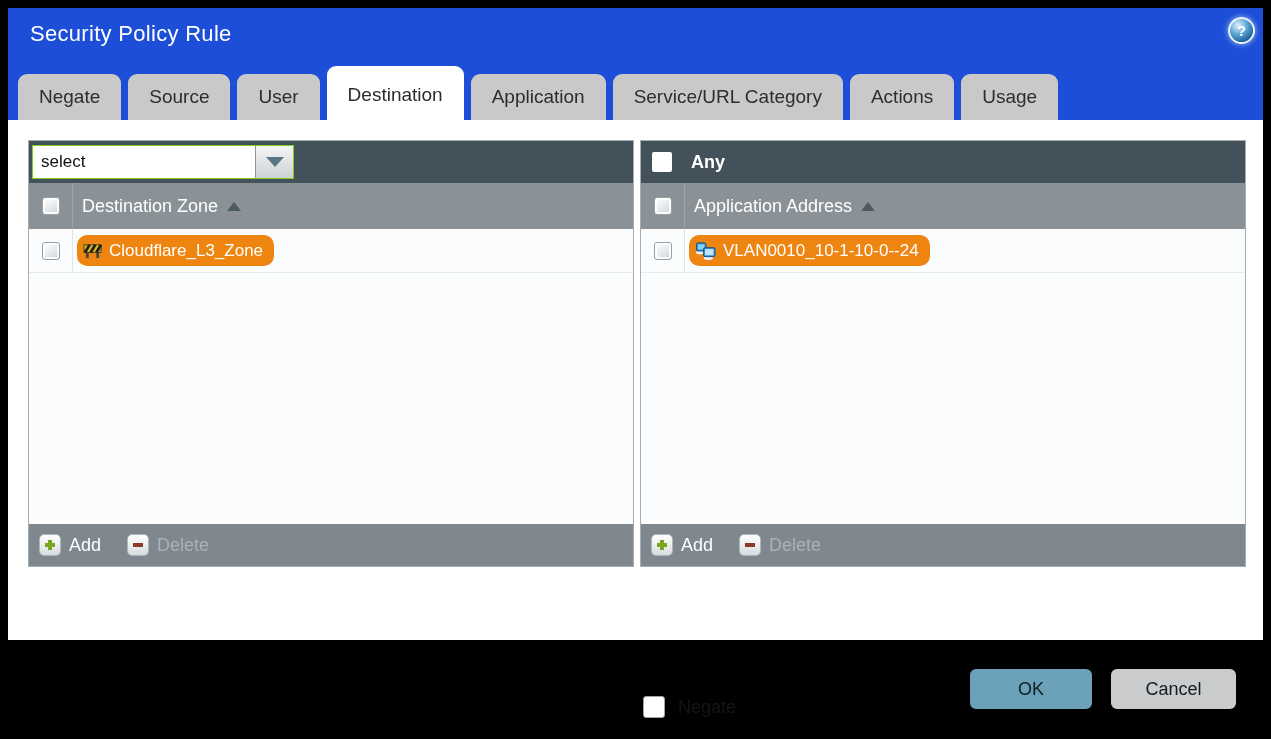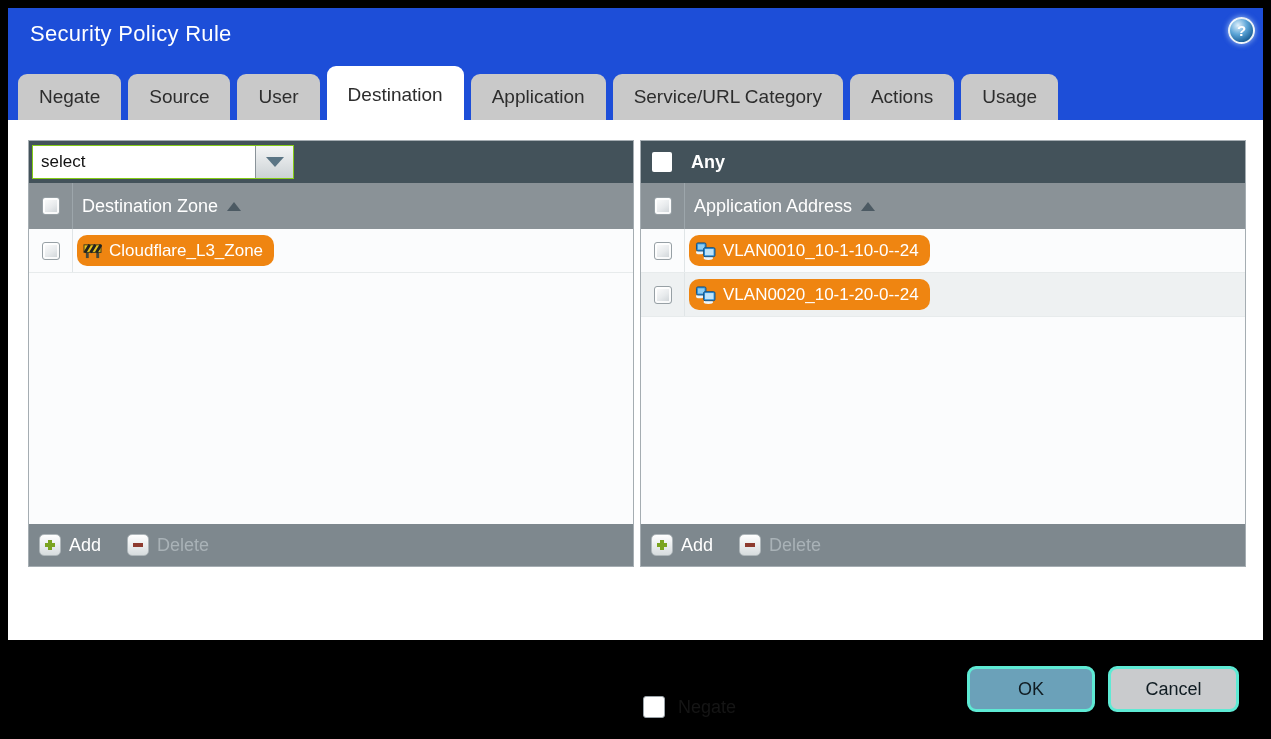--- a/index.html
+++ b/index.html
@@ -130,21 +130,21 @@
   
   .negate-wrap {
     position: absolute; left: 635px; top: 576px;
     display: flex; align-items: center; gap: 13px; cursor: pointer;
   }
   .cb-negate { width: 22px; height: 22px; background: #fff; border: 1px solid #9aa3a8; border-radius: 3px; cursor: pointer; }
   .negate-label { font-size: 18px; color: #151515; }
   
   .btn {
     position: absolute; top: 658px; height: 46px;
-    border: 3px solid #5eead4; border-radius: 9px;
+    border: 3px solid #000000; border-radius: 9px;
     font-family: "Liberation Sans", sans-serif; font-size: 18px; color: #101c22;
     box-shadow: 0 2px 4px rgba(0,0,0,.35);
     cursor: pointer;
   }
   .btn-ok { left: 959px; width: 128px; background: #6ba1b9; }
   .btn-cancel { left: 1100px; width: 131px; background: #c9cbcd; }
 </style>
 </head>
 <body>
 
@@ -248,36 +248,20 @@
               <ellipse cx="5" cy="12" rx="4" ry="2" fill="#eef5f9"></ellipse>
               <rect x="1.5" y="2" width="10" height="8.5" rx="1.5" fill="#2d8fd8" stroke="#16517e"></rect>
               <rect x="3" y="3.5" width="7" height="5.5" fill="#8ecdf2"></rect>
               <ellipse cx="14" cy="18" rx="5" ry="2" fill="#eef5f9"></ellipse>
               <rect x="9" y="7" width="12" height="9.5" rx="1.5" fill="#2d8fd8" stroke="#16517e"></rect>
               <rect x="10.5" y="8.5" width="9" height="6.5" fill="#bfe3f8"></rect>
             </svg>
             <span>VLAN0010_10-1-10-0--24</span>
           </div>
         </div>
-        <div class="row alt">
-          <div class="cb-cell">
-            <div class="cb3d"></div>
-          </div>
-          <div class="chip">
-            <svg width="21" height="19" viewBox="0 0 22 20">
-              <ellipse cx="5" cy="12" rx="4" ry="2" fill="#eef5f9"></ellipse>
-              <rect x="1.5" y="2" width="10" height="8.5" rx="1.5" fill="#2d8fd8" stroke="#16517e"></rect>
-              <rect x="3" y="3.5" width="7" height="5.5" fill="#8ecdf2"></rect>
-              <ellipse cx="14" cy="18" rx="5" ry="2" fill="#eef5f9"></ellipse>
-              <rect x="9" y="7" width="12" height="9.5" rx="1.5" fill="#2d8fd8" stroke="#16517e"></rect>
-              <rect x="10.5" y="8.5" width="9" height="6.5" fill="#bfe3f8"></rect>
-            </svg>
-            <span>VLAN0020_10-1-20-0--24</span>
-          </div>
-        </div>
       </div>
       <div class="panel-footer">
         <div class="bar-btn">
           <span class="bevel-icon">
             <svg width="12" height="12" viewBox="0 0 12 12">
                 <path d="M6 1 V11 M1 6 H11" stroke="#7ba41f" stroke-width="4"></path>
               </svg>
           </span>
           <span class="lbl">Add</span>
         </div>

